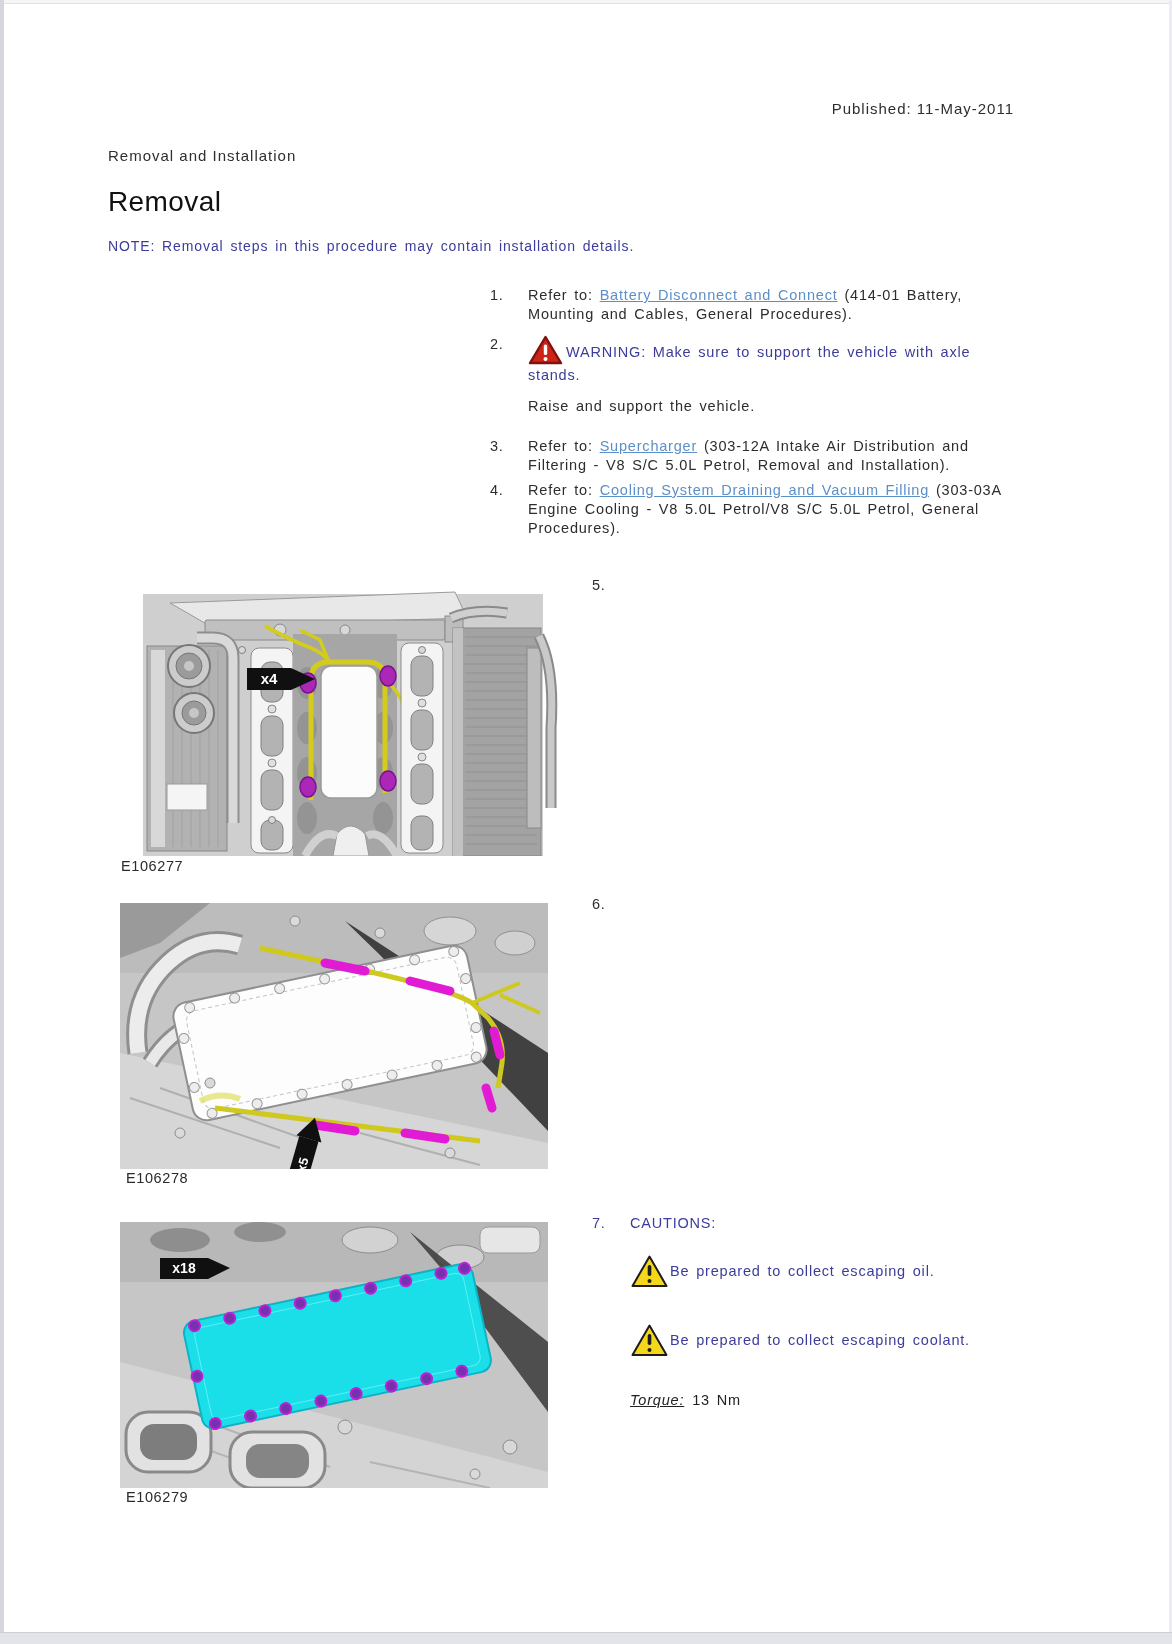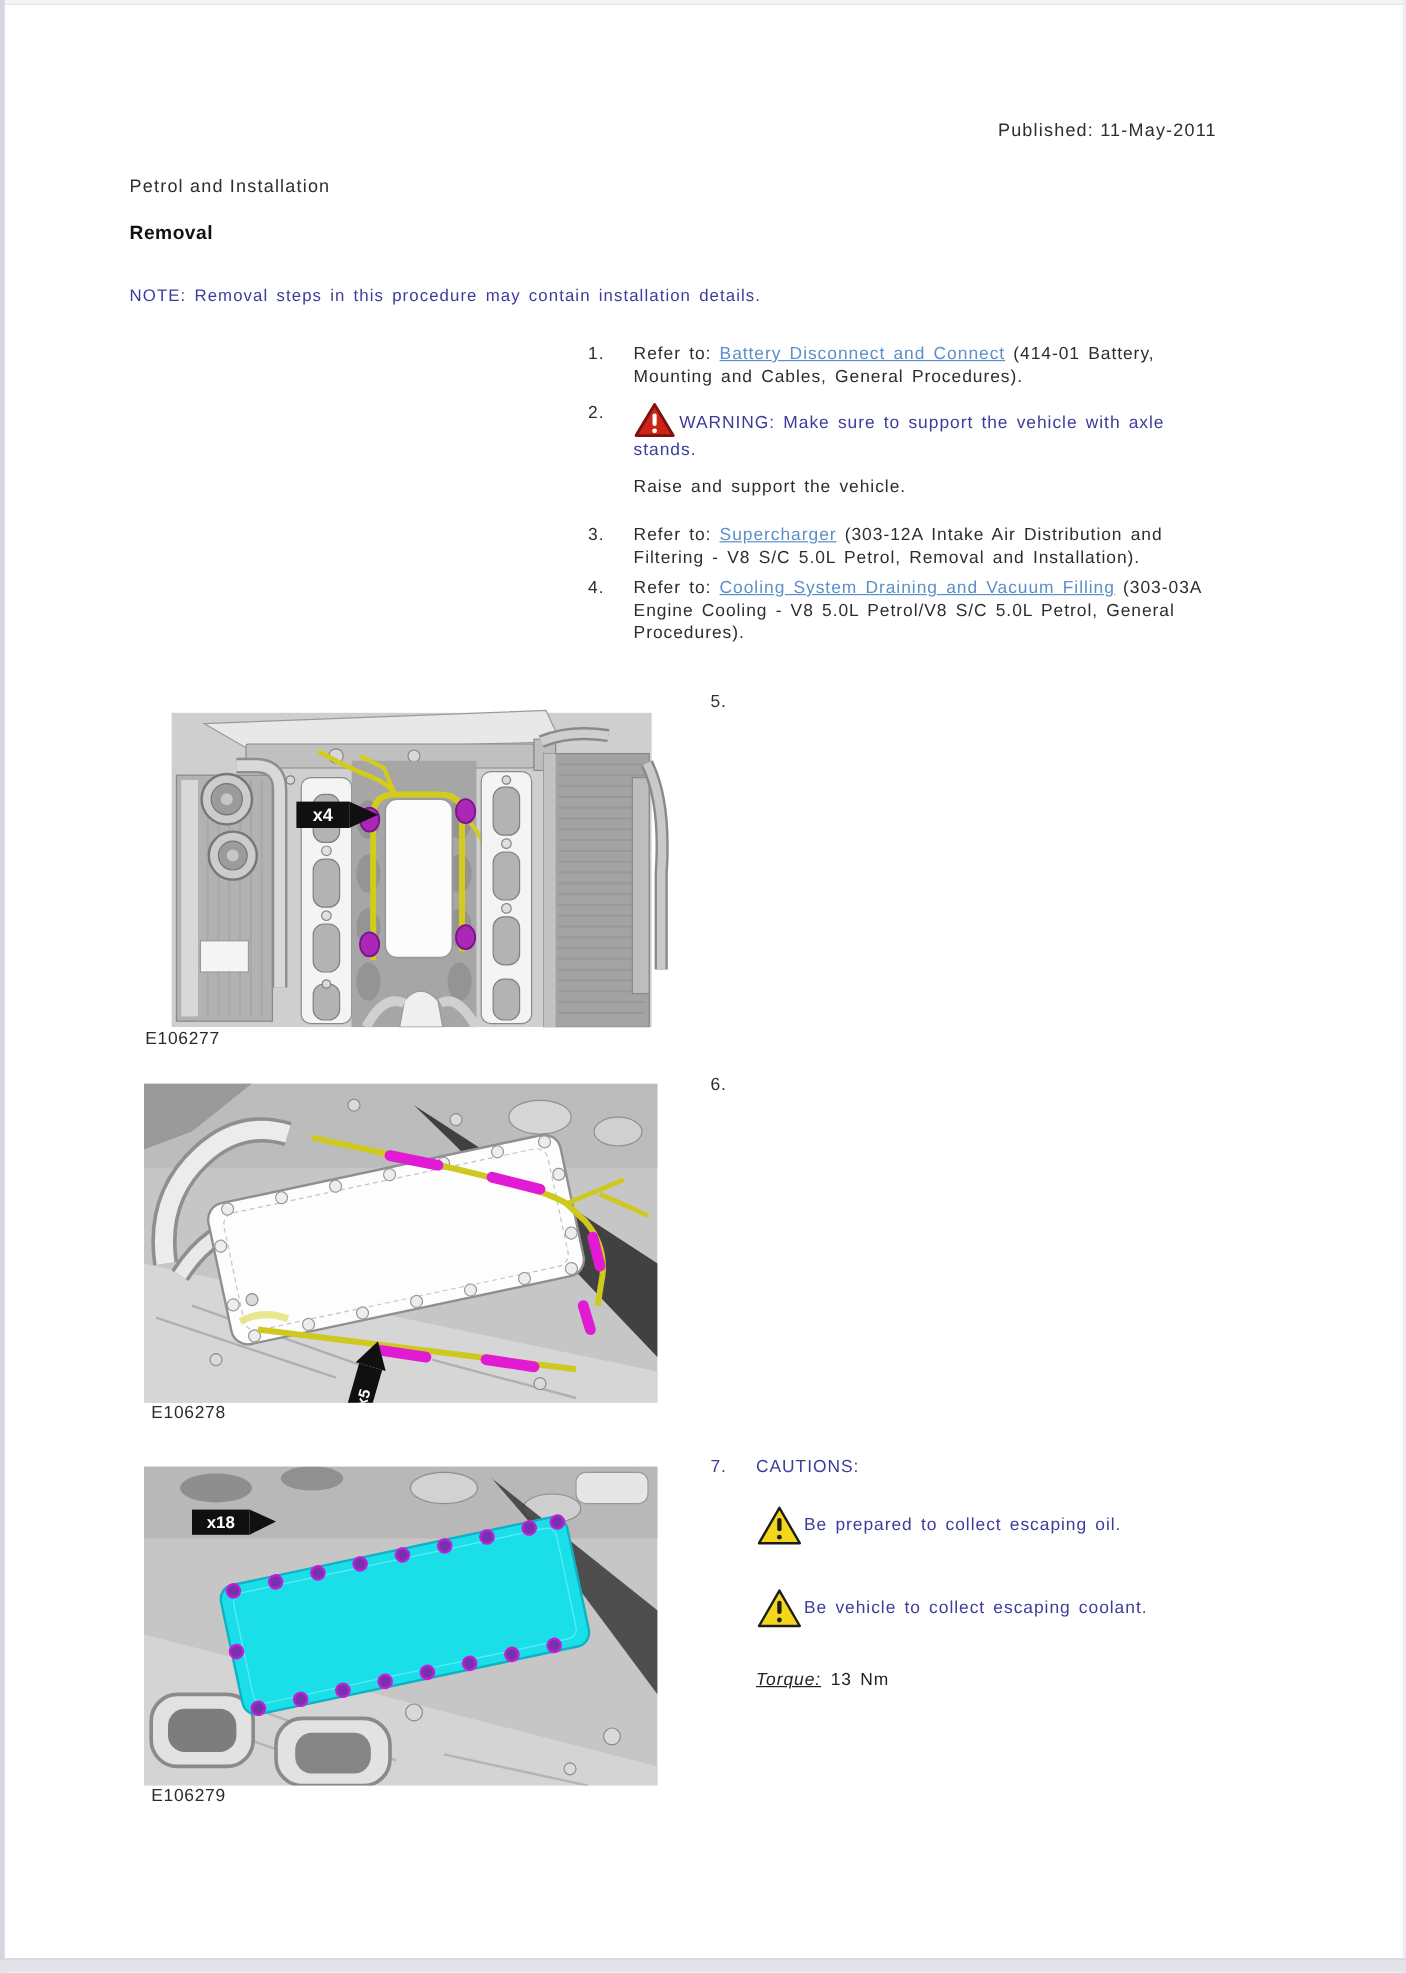--- a/index.html
+++ b/index.html
@@ -10,21 +10,21 @@
   }
   
   .edge-top{position:absolute;left:0;top:0;width:1172px;height:3px;background:#f5f5f8;border-bottom:1px solid #e0e0e8;}
   .edge-left{position:absolute;left:0;top:0;width:4px;height:1644px;background:#d6d6de;}
   .edge-right{position:absolute;right:0;top:0;width:3px;height:1644px;background:#ececf2;}
   .edge-bottom{position:absolute;left:0;top:1632px;width:1172px;height:12px;background:#e3e3ea;border-top:1px solid #cfcfd8;}
 
   .published{position:absolute;top:100px;right:158px;font-size:15px;letter-spacing:1px;color:#2e2e2e;}
   .title{position:absolute;left:108px;top:114px;font-size:25px;font-weight:bold;letter-spacing:0.2px;color:#111;}
   .subtitle{position:absolute;left:108px;top:147px;font-size:15px;letter-spacing:1px;color:#2e2e2e;}
-  .section-heading{position:absolute;left:108px;top:186px;font-size:16px;font-weight:bold;color:#111;letter-spacing:0.4px;}
+  .section-heading{position:absolute;left:108px;top:186px;font-size:28px;font-weight:normal;color:#111;letter-spacing:0.4px;}
   .note{position:absolute;left:108px;top:238px;font-size:14px;letter-spacing:0.9px;word-spacing:2px;color:#3c3c9b;}
 
   .steps{position:absolute;left:490px;top:286px;width:524px;font-size:14.5px;line-height:19px;letter-spacing:0.8px;word-spacing:2px;}
   .step{display:flex;}
   .step-num{width:38px;flex:0 0 38px;color:#2d2d2d;}
   .step-text{flex:1;}
   .mt1{margin-top:11px;}
   .mt3{margin-top:21px;}
   .mt4{margin-top:6px;}
   a.doclink{color:#5c8fc7;text-decoration:underline;cursor:pointer;}
@@ -56,21 +56,21 @@
 </head>
 <body>
 
 <div class="page">
   <div class="edge-top"></div>
   <div class="edge-left"></div>
   <div class="edge-right"></div>
   <div class="edge-bottom"></div>
 
   <div class="published">Published: 11-May-2011</div>
-  <div class="subtitle">Petrol and Installation</div>
+  <div class="subtitle">Removal and Installation</div>
   <div class="section-heading">Removal</div>
   <div class="note">NOTE: Removal steps in this procedure may contain installation details.</div>
 
   <div class="steps">
     <div class="step">
       <div class="step-num">1.</div>
       <div class="step-text"><span>Refer to: </span><a class="doclink">Battery Disconnect and Connect</a><span> (414-01 Battery, Mounting and Cables, General Procedures).</span></div>
     </div>
 
     <div class="step mt1">
@@ -328,19 +328,19 @@
       <span class="caution-text">Be prepared to collect escaping oil.</span>
     </div>
     <div class="caution-row c2">
       <span class="caution-icon">
           <svg viewBox="0 0 39 35">
             <path d="M19.5 2.5 L36.5 32 H2.5 Z" fill="#f4d71b" stroke="#1c1c1c" stroke-width="2" stroke-linejoin="round"></path>
             <rect x="17.7" y="11" width="3.6" height="11" rx="1.7" fill="#1c1c1c"></rect>
             <circle cx="19.5" cy="27" r="2" fill="#1c1c1c"></circle>
           </svg>
         </span>
-      <span class="caution-text">Be vehicle to collect escaping coolant.</span>
+      <span class="caution-text">Be prepared to collect escaping coolant.</span>
     </div>
     <div class="torque">
       <span class="torque-label">Torque:</span><span class="torque-value">13 Nm</span>
     </div>
   </div>
 </div>
 
 </body></html>

